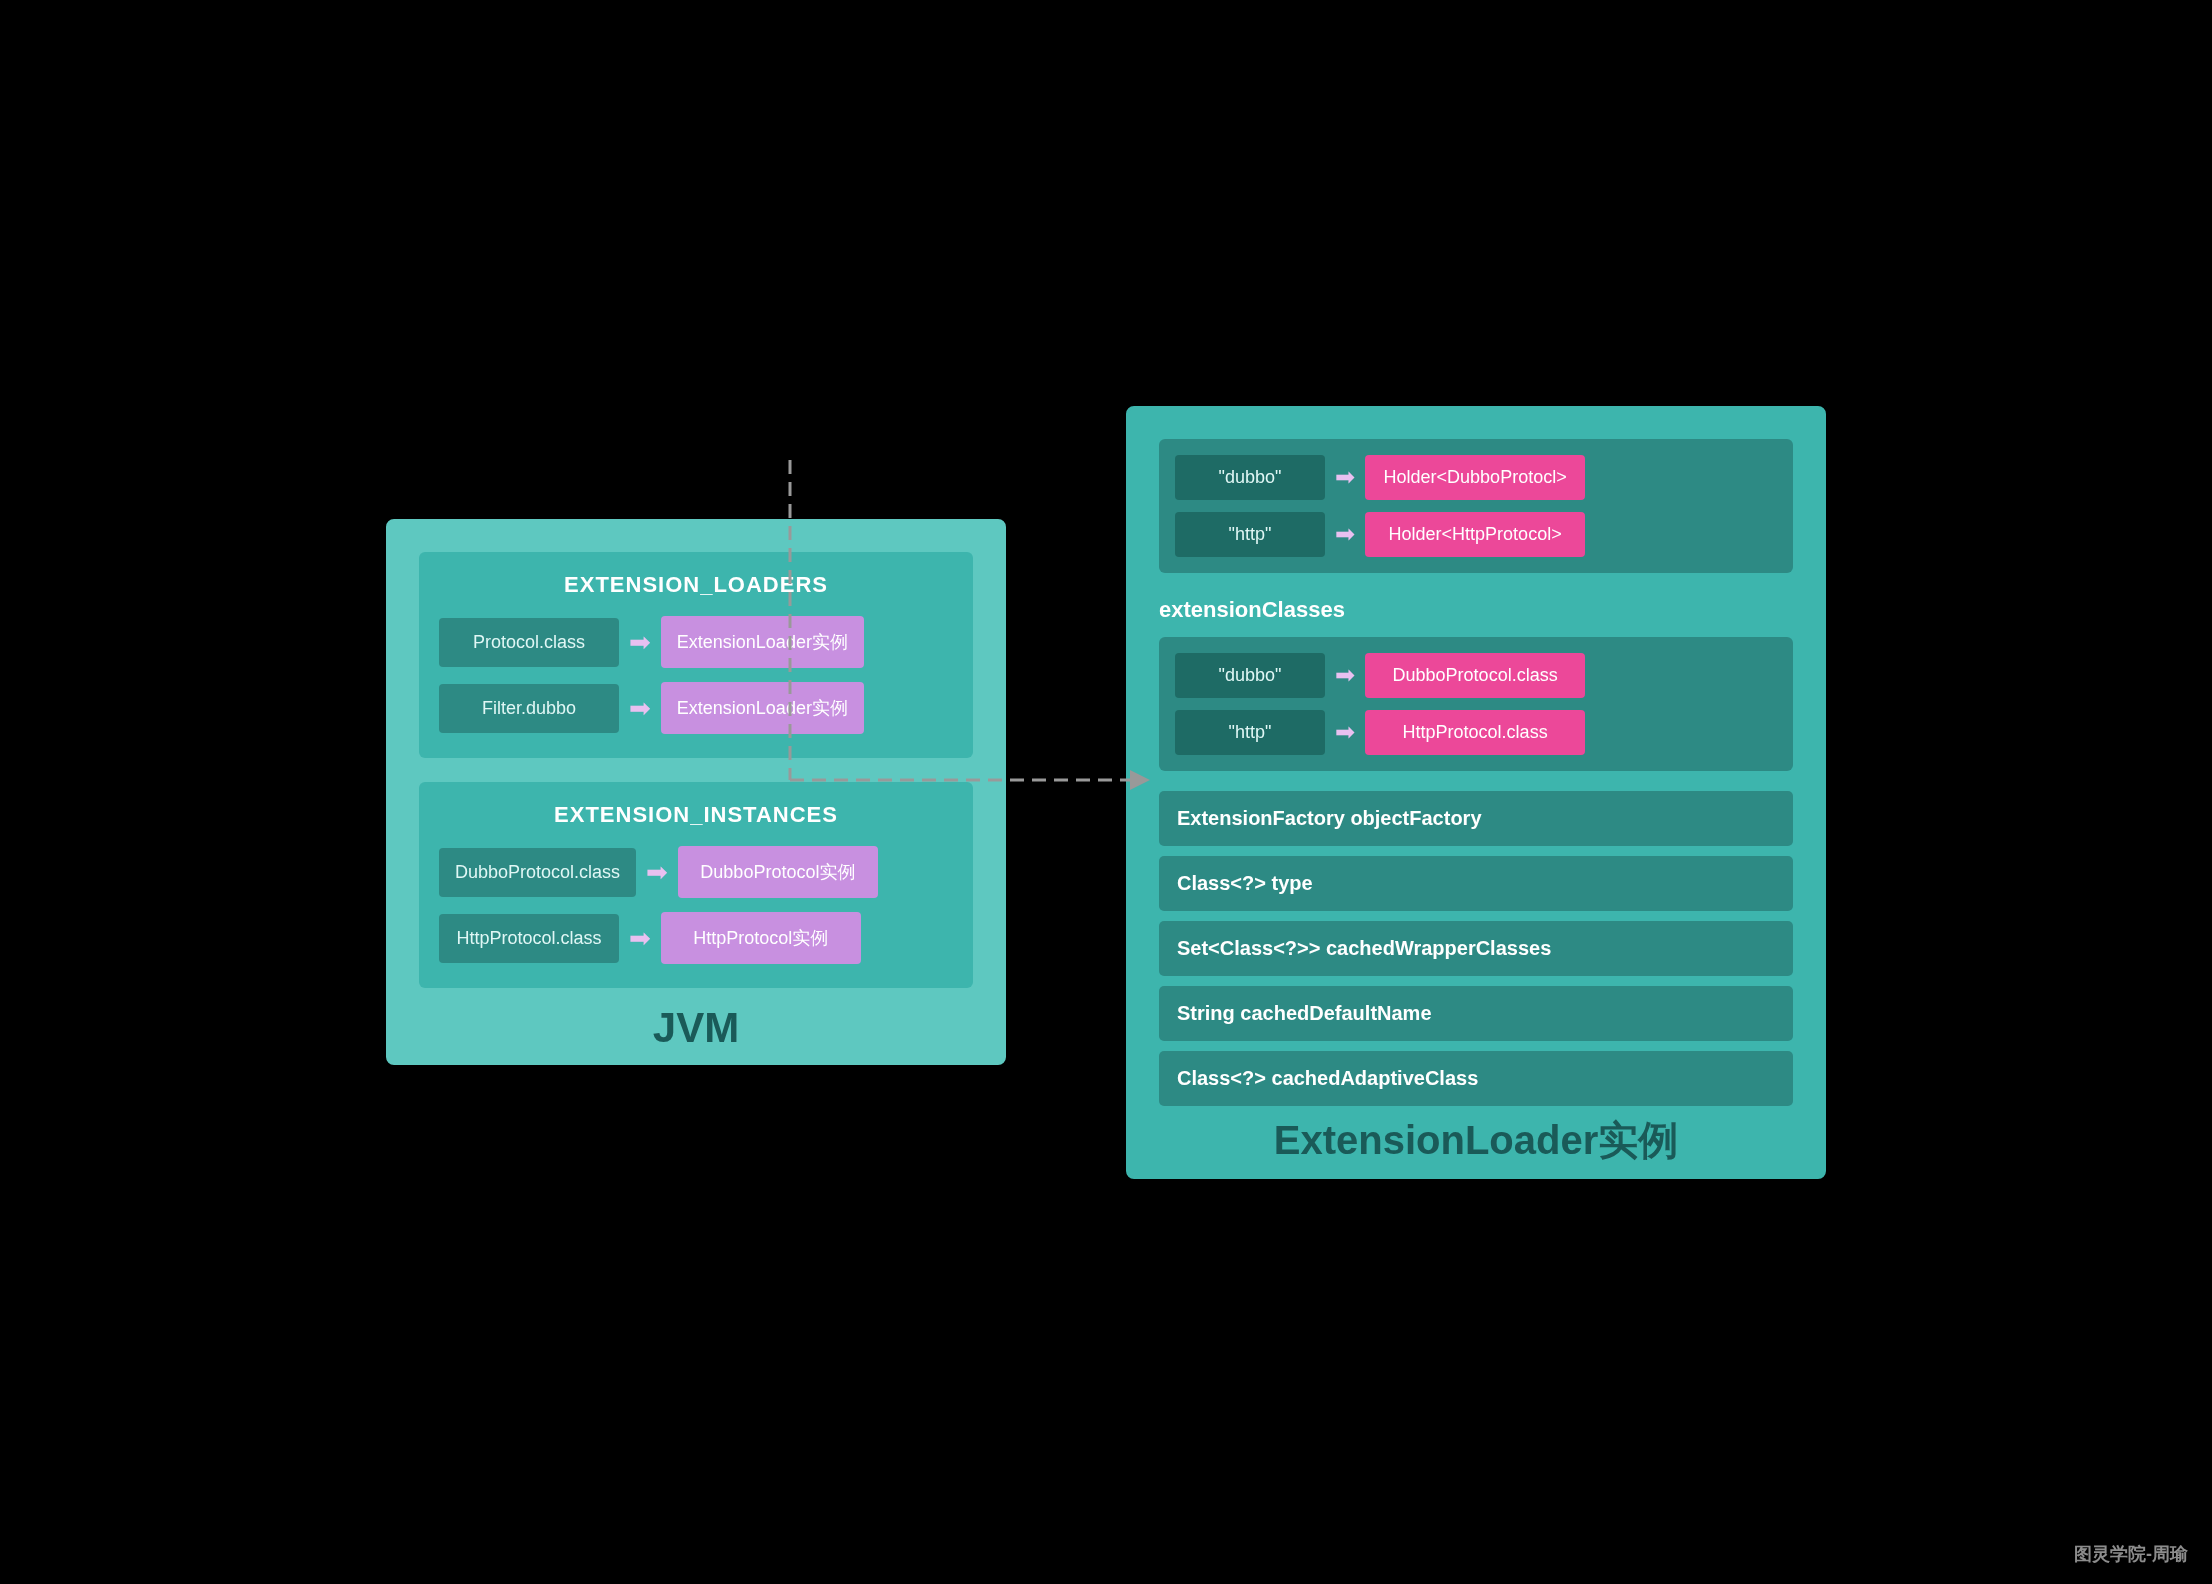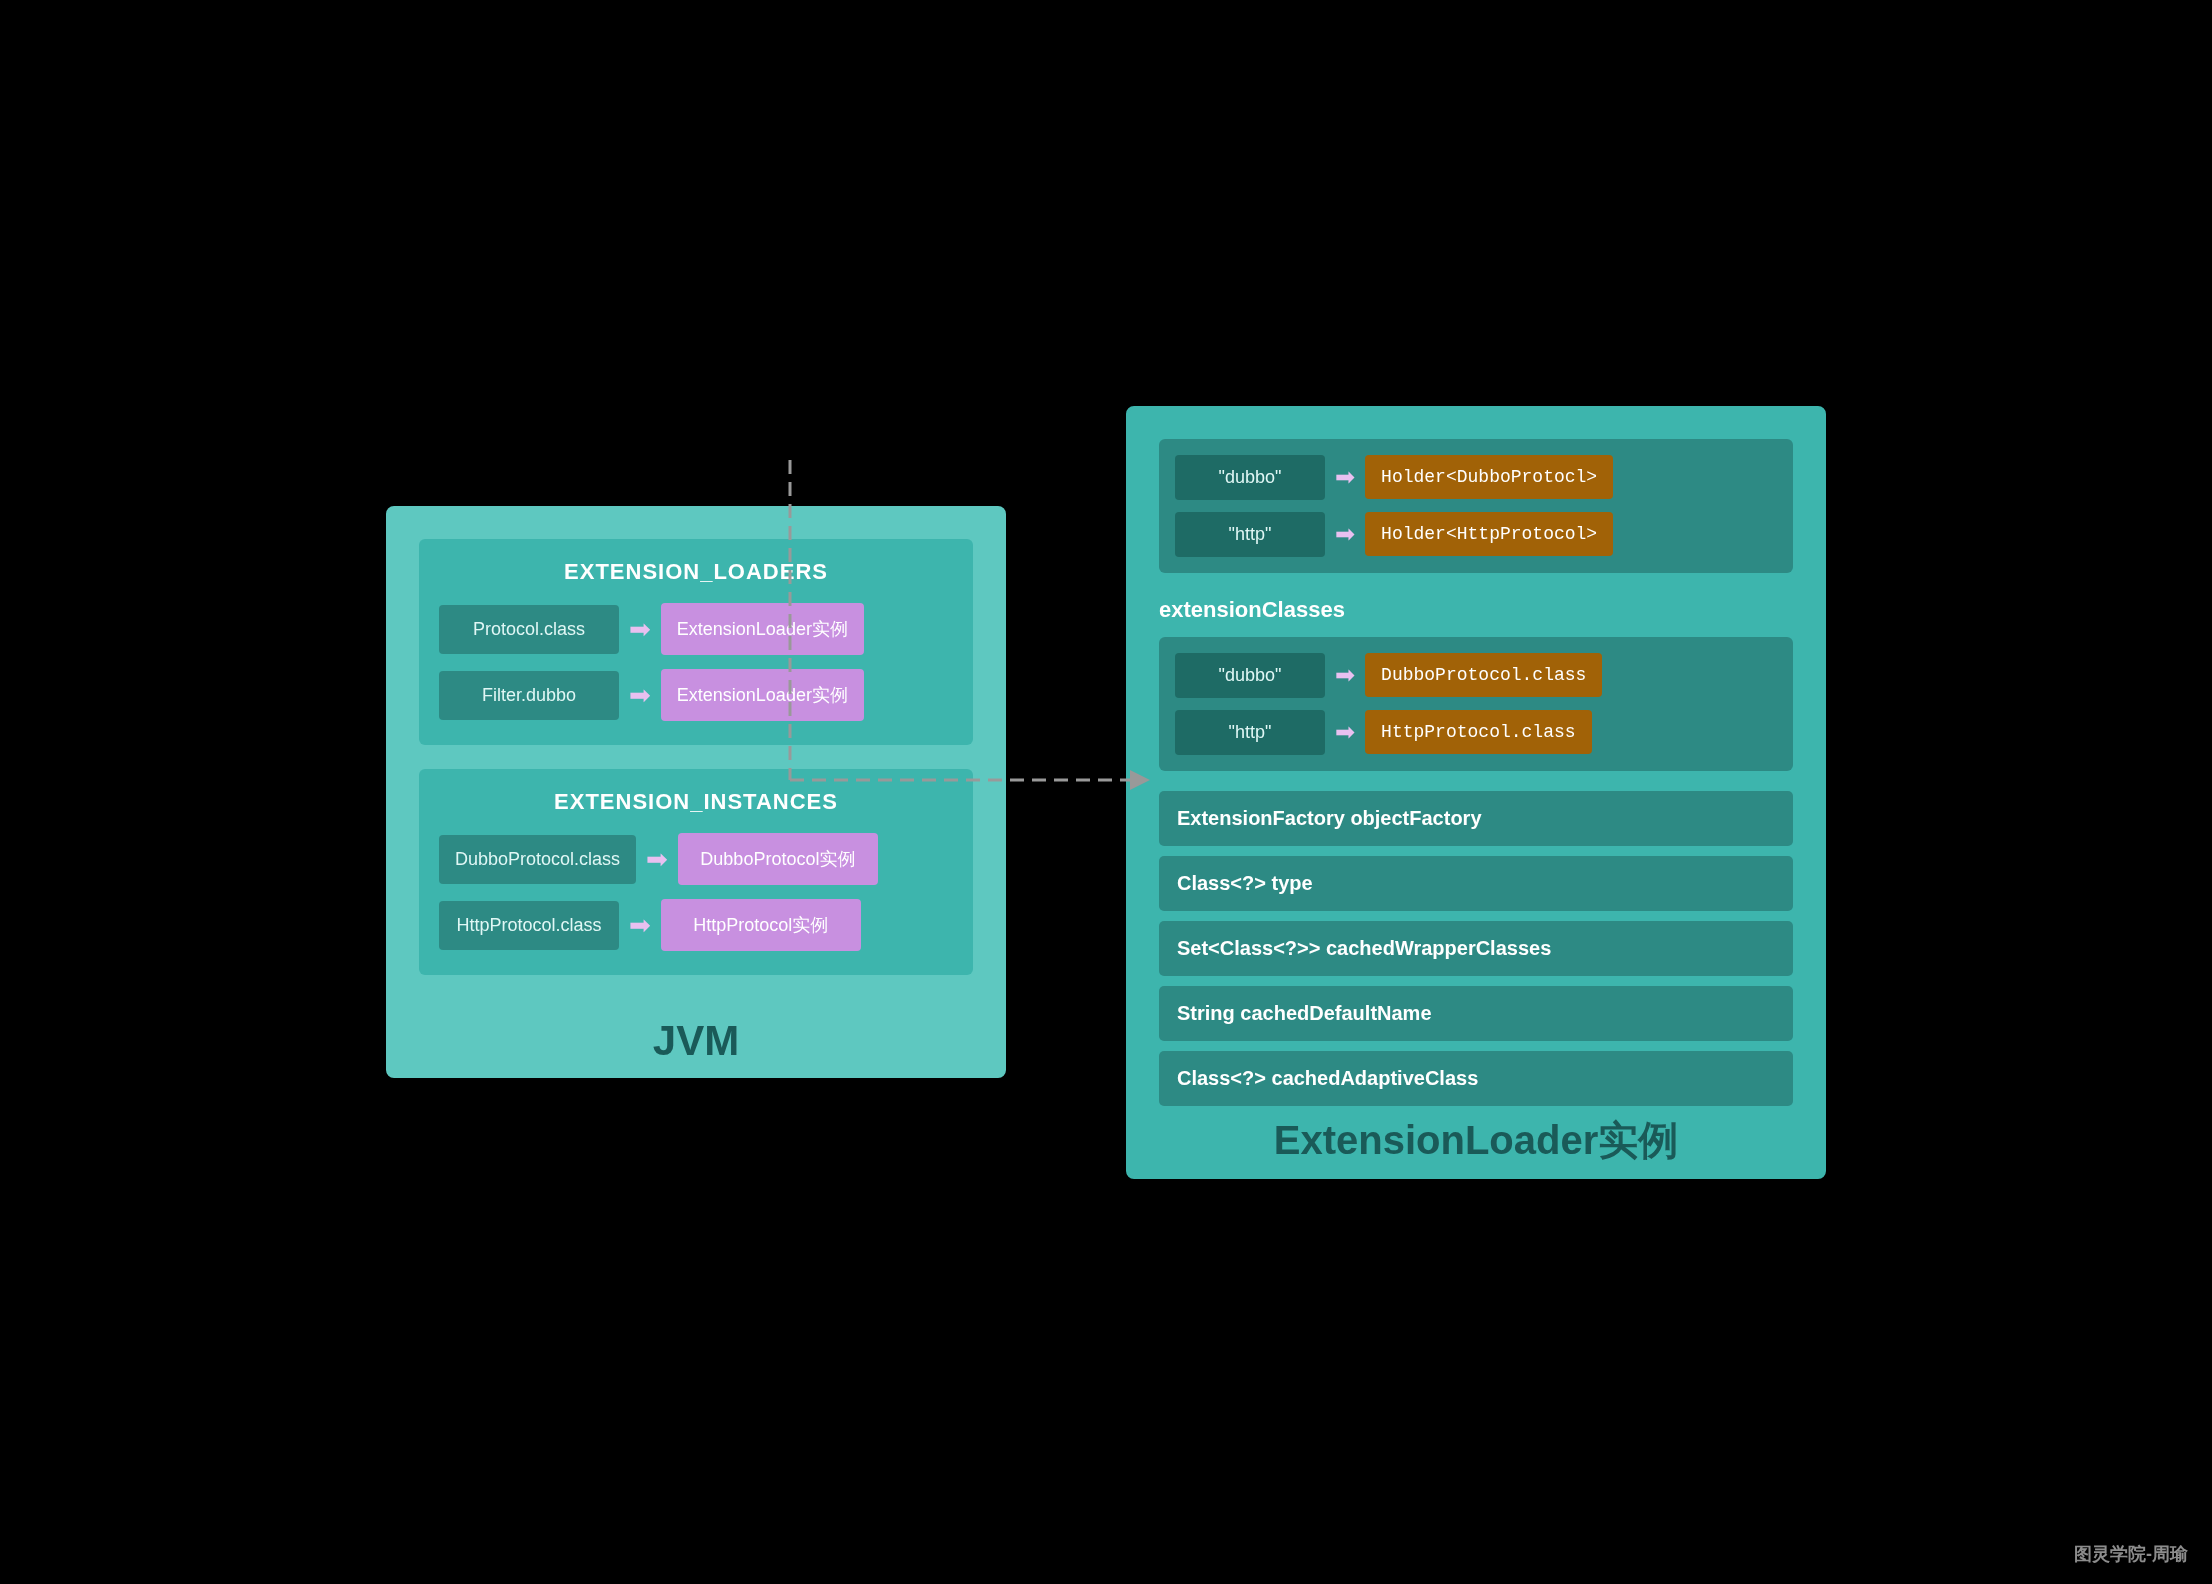--- a/index.html
+++ b/index.html
@@ -21,21 +21,21 @@
       align-items: center;
       justify-content: center;
       gap: 120px;
     }
 
     
     .jvm-box {
       background: #5ec8c0;
       border: 3px solid #5ec8c0;
       border-radius: 8px;
-      padding: 30px 30px 76px 30px;
+      padding: 30px 30px 50px 30px;
       width: 620px;
       position: relative;
       flex-shrink: 0;
     }
 
     .jvm-label {
       position: absolute;
       bottom: 10px;
       left: 50%;
       transform: translateX(-50%);
@@ -156,28 +156,27 @@
       text-align: center;
     }
 
     .nested-arrow {
       color: #e8c0f0;
       font-size: 24px;
       margin: 0 10px;
     }
 
     .nested-value {
-      background: #a16207;
+      background: #ec4899;
       color: #fff;
       font-size: 18px;
       padding: 12px 16px;
       border-radius: 4px;
       min-width: 220px;
       text-align: center;
-      font-family: Liberation Mono, monospace;
     }
 
     .field-row {
       background: #2d8a84;
       color: #fff;
       font-size: 20px;
       font-weight: bold;
       padding: 16px 18px;
       border-radius: 5px;
       margin-bottom: 10px;

